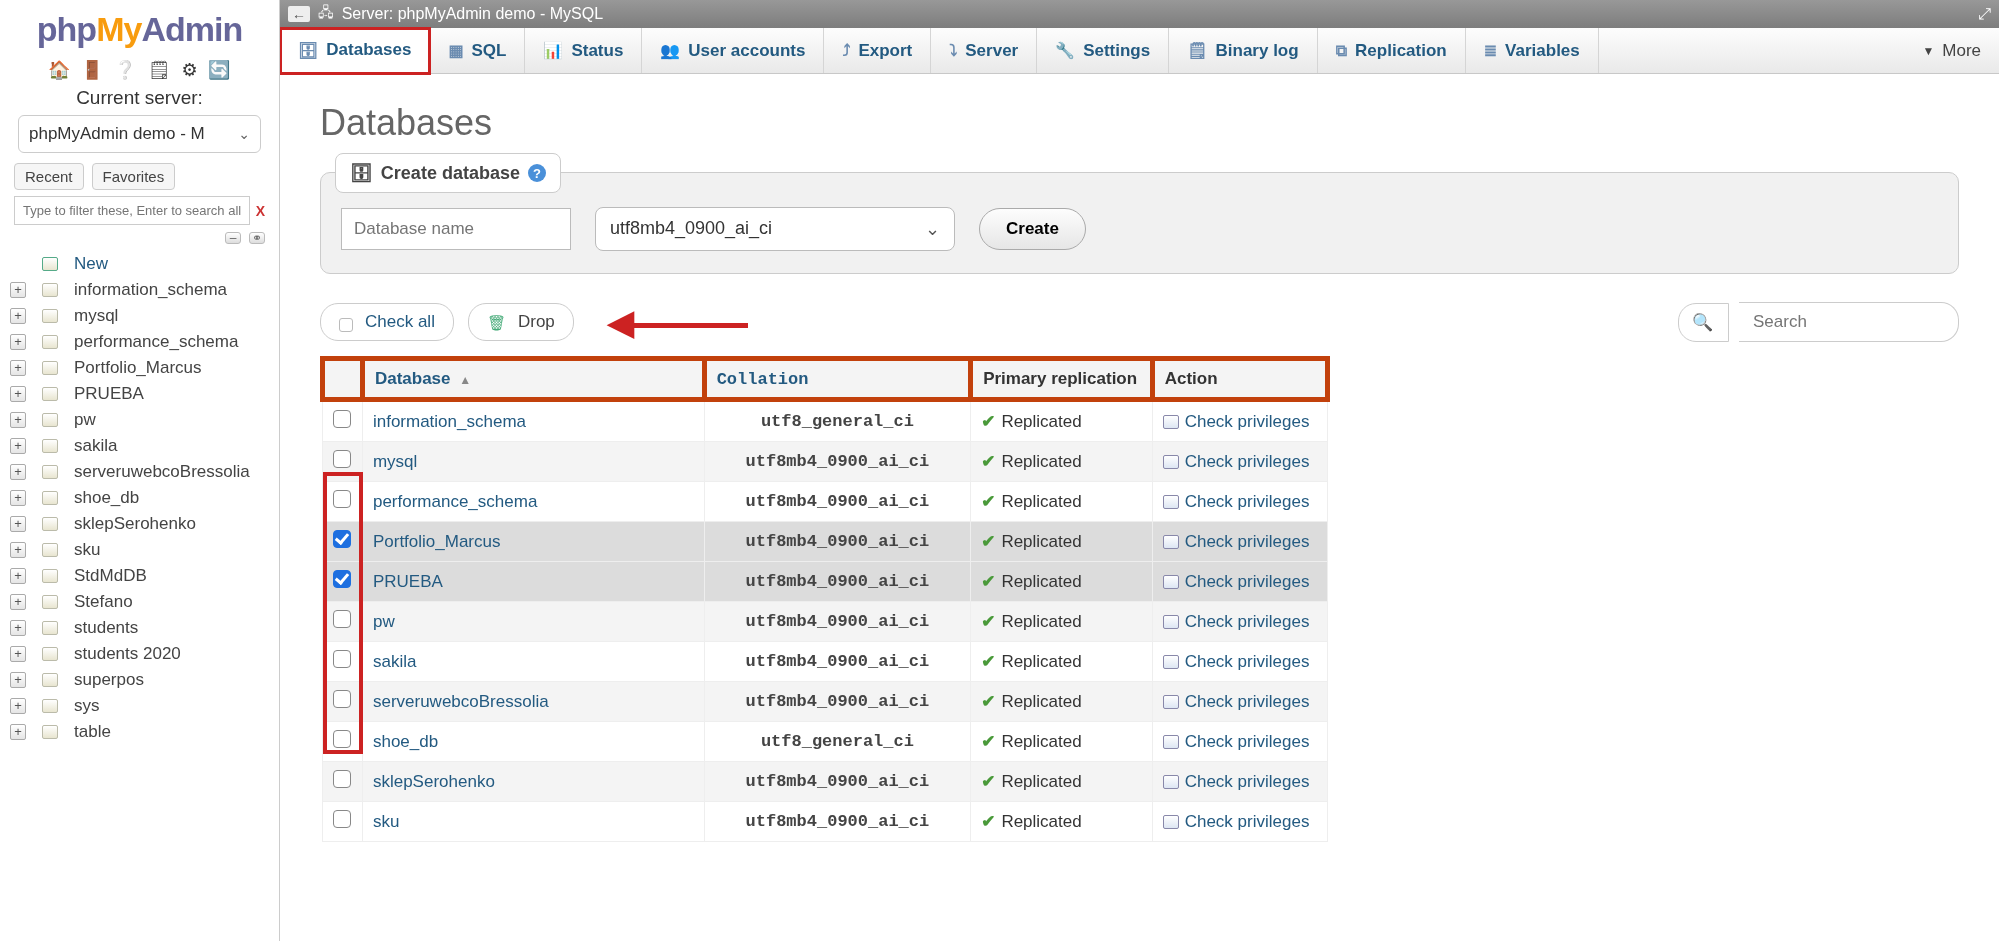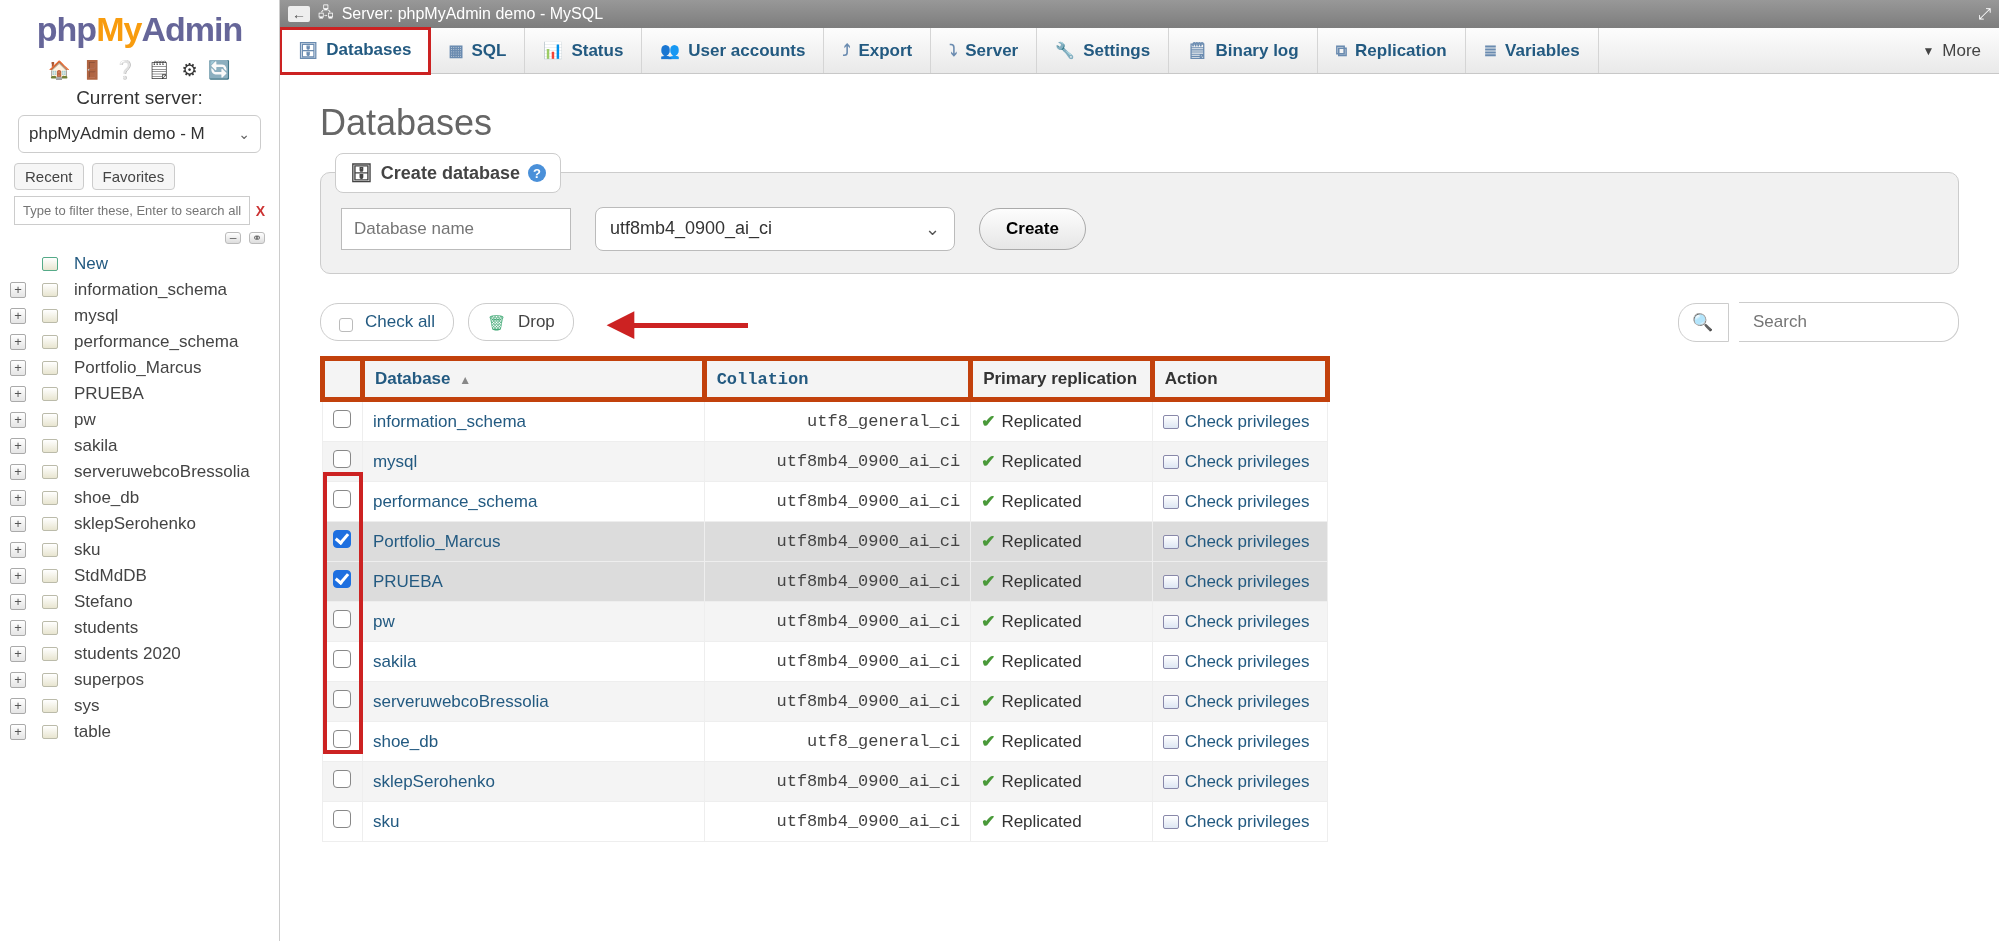--- a/index.html
+++ b/index.html
@@ -203,21 +203,21 @@
   }
   table.db-table thead th.sort a { color:#235a81; }
   table.db-table thead th .sortc { color:#888; font-size:12px; margin-left:4px; }
   table.db-table td {
     border: 1px solid #eee; padding: 8px 10px; vertical-align: middle;
   }
   table.db-table tbody tr.alt { background: #f4f4f4; }
   table.db-table tbody tr.sel { background: #dcdcdc; }
   .col-check { width: 40px; text-align: center; }
   .col-db { width: 350px; }
-  .col-coll { width: 270px; text-align: right; font-family: "Courier New", monospace; color:#444; }
+  .col-coll { width: 270px; text-align: center; font-family: "Courier New", monospace; color:#444;font-weight:bold; }
   .col-rep { width: 185px; }
   .col-act { width: 180px; }
   .chk {
     width: 18px; height: 18px; border: 1px solid #888; border-radius: 4px; display:inline-block;
     background:#fff; position:relative; cursor:pointer;
   }
   .chk.checked { background:#1d6fe0; border-color:#1d6fe0; }
   .chk.checked::after {
     content:""; position:absolute; left:4px; top:0px; width:5px; height:10px;
     border:solid #fff; border-width:0 3px 3px 0; transform:rotate(40deg);

